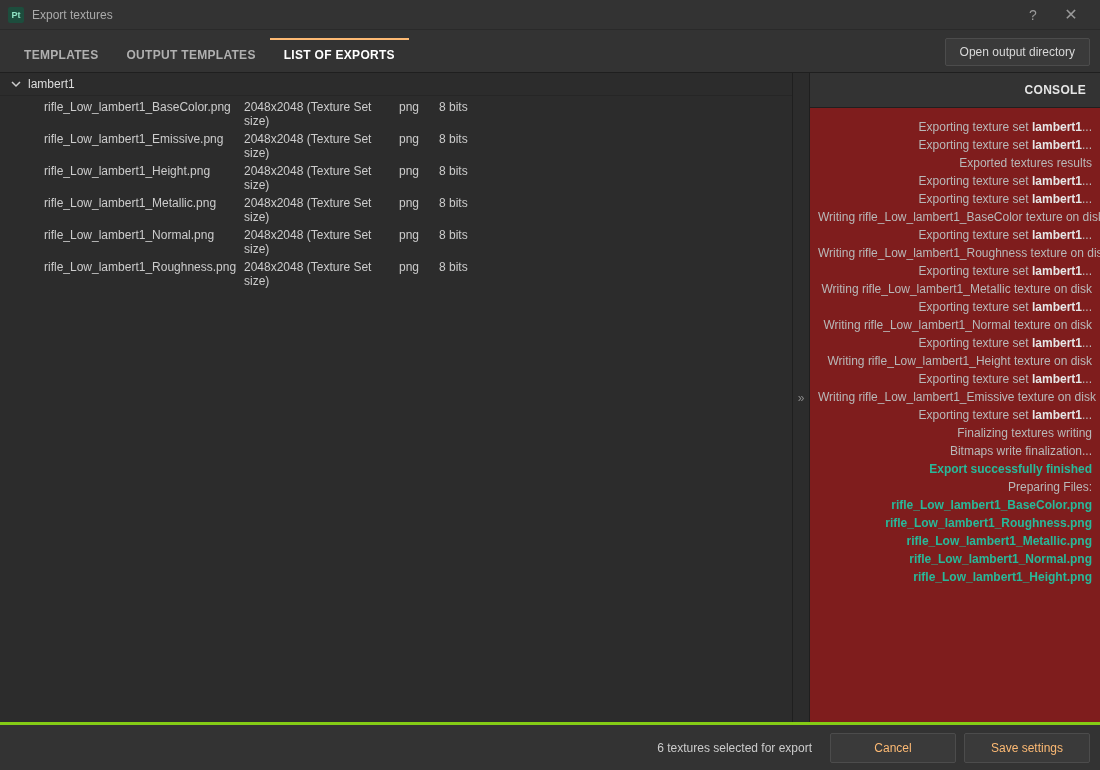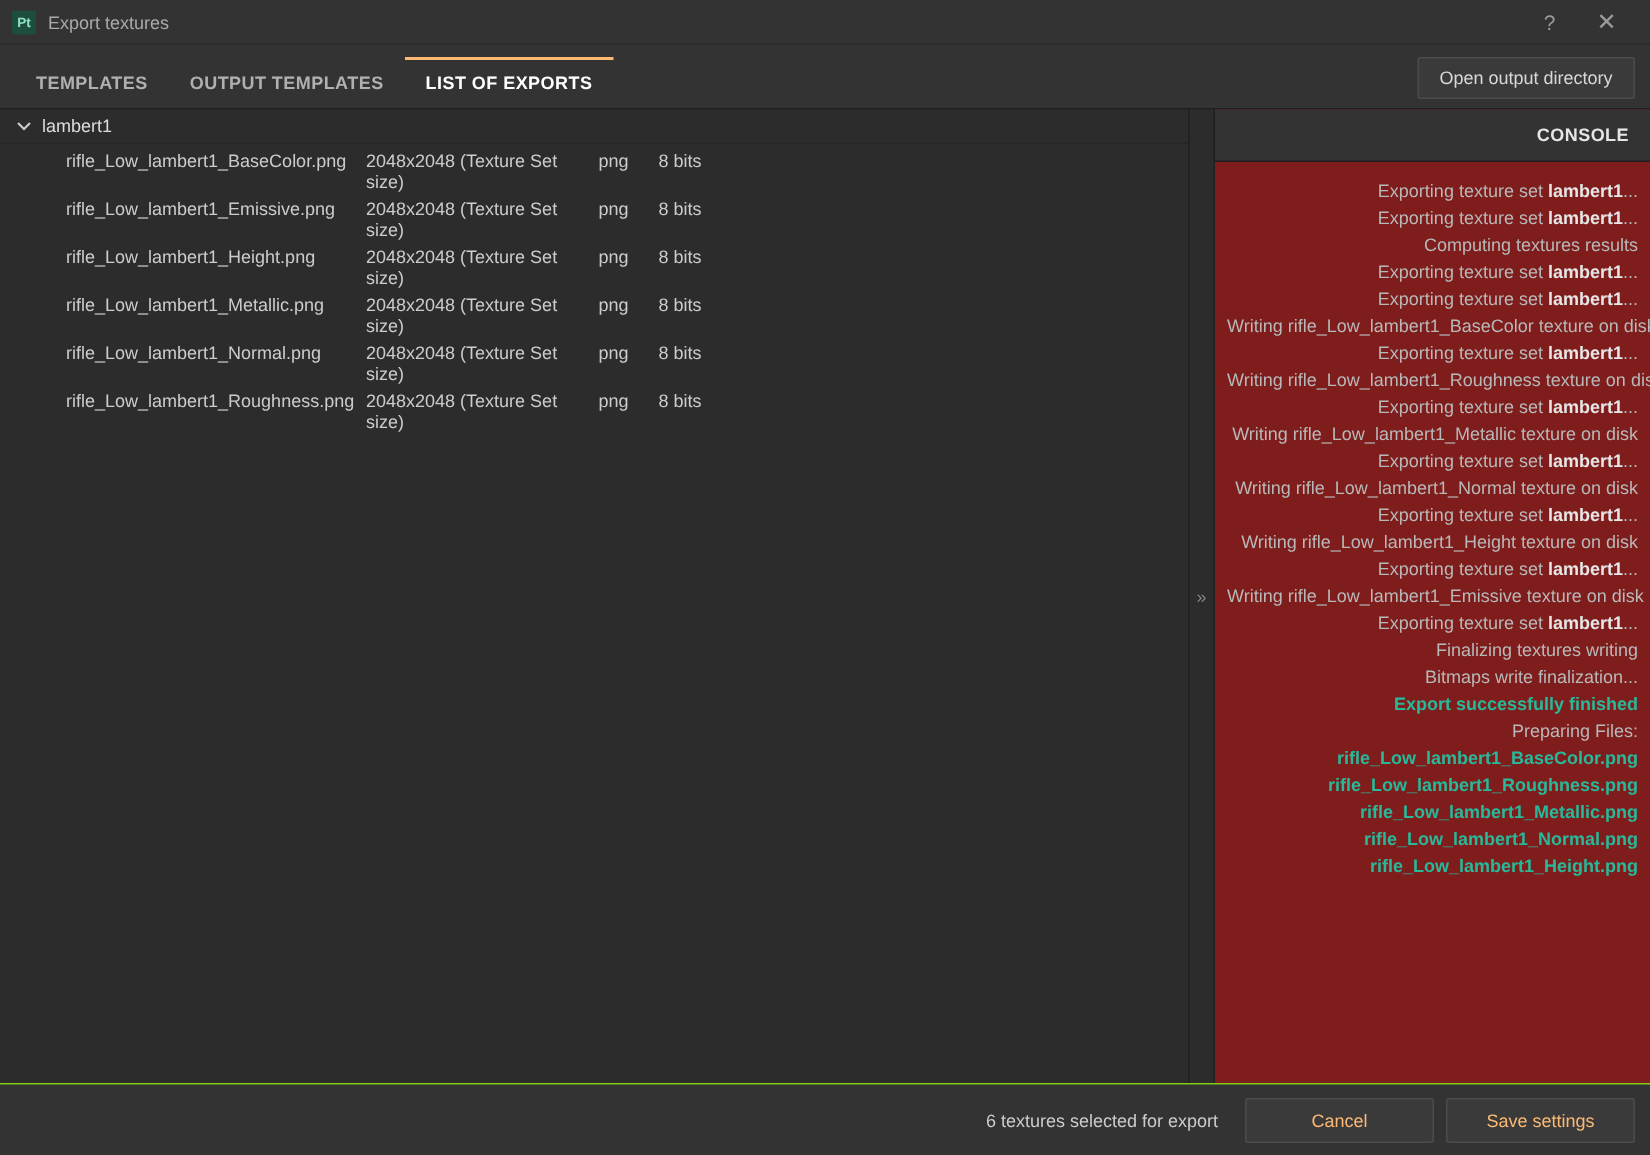--- a/index.html
+++ b/index.html
@@ -164,21 +164,21 @@
     line-height: 18px;
     white-space: nowrap;
   }
   .console-line .bold { color: #e6e6e6; font-weight: 700; }
   .console-line.success { color: #28b99a; font-weight: 700; }
   .console-line.file { color: #28b99a; font-weight: 700; }
   
   .footer {
     height: 48px;
     background: #333333;
-    border-top: 1px solid #84cc16;
+    border-top: 3px solid #84cc16;
     display: flex;
     align-items: center;
     justify-content: flex-end;
     padding: 0 10px;
     gap: 8px;
   }
   .footer .status {
     color: #cccccc;
     font-size: 12px;
     margin-right: 10px;
@@ -268,21 +268,21 @@
 
   <div class="gutter">
     <span>»</span>
   </div>
 
   <div class="right-panel">
     <div class="console-header">CONSOLE</div>
     <div class="console-body" id="console-body">
         <div class="console-line">Exporting texture set <span class="bold">lambert1</span>...</div>
         <div class="console-line">Exporting texture set <span class="bold">lambert1</span>...</div>
-        <div class="console-line">Computing textures results</div>
+        <div class="console-line">Exported textures results</div>
         <div class="console-line">Exporting texture set <span class="bold">lambert1</span>...</div>
         <div class="console-line">Exporting texture set <span class="bold">lambert1</span>...</div>
         <div class="console-line">Writing rifle_Low_lambert1_BaseColor texture on disk</div>
         <div class="console-line">Exporting texture set <span class="bold">lambert1</span>...</div>
         <div class="console-line">Writing rifle_Low_lambert1_Roughness texture on disk</div>
         <div class="console-line">Exporting texture set <span class="bold">lambert1</span>...</div>
         <div class="console-line">Writing rifle_Low_lambert1_Metallic texture on disk</div>
         <div class="console-line">Exporting texture set <span class="bold">lambert1</span>...</div>
         <div class="console-line">Writing rifle_Low_lambert1_Normal texture on disk</div>
         <div class="console-line">Exporting texture set <span class="bold">lambert1</span>...</div>

